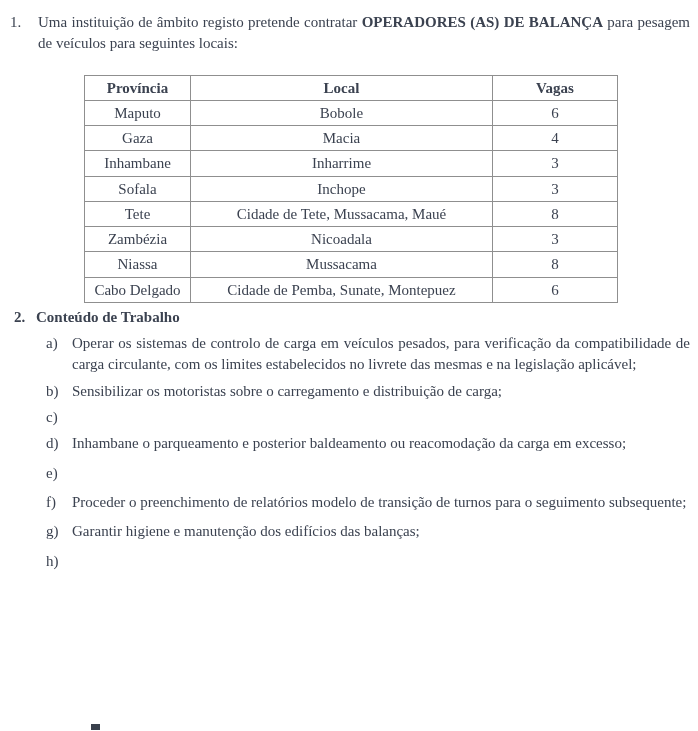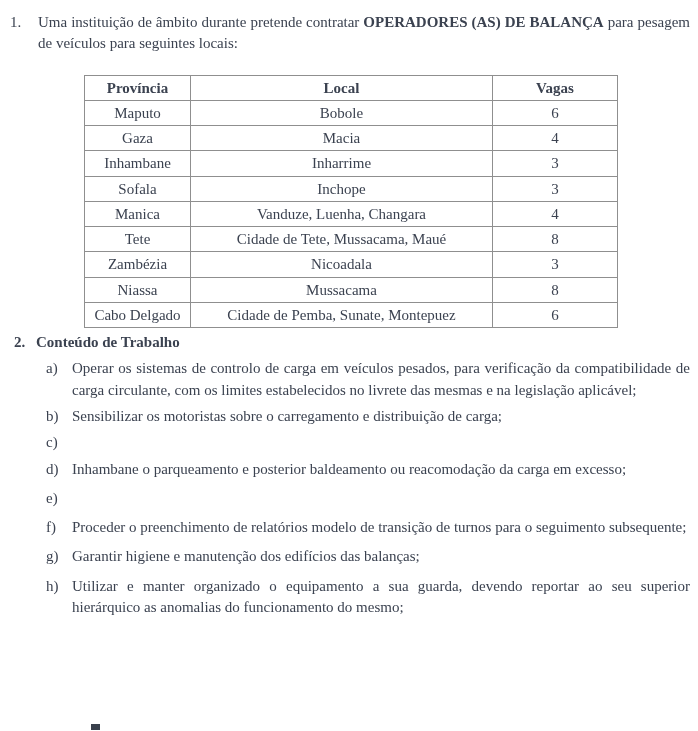--- a/index.html
+++ b/index.html
@@ -53,21 +53,21 @@
   
   .artifact { position: absolute; left: 91px; top: 724px; width: 9px; height: 6px; background: #39404c; }
 </style>
 </head>
 <body>
 
 <div class="page">
 
   <div class="intro">
     <span class="num">1.</span>
-    <div class="ptext"><span>Uma instituição de âmbito durante pretende contratar </span><b>OPERADORES (AS) DE BALANÇA</b><span> para pesagem de veículos para seguintes locais:</span></div>
+    <div class="ptext"><span>Uma instituição de âmbito registo pretende contratar </span><b>OPERADORES (AS) DE BALANÇA</b><span> para pesagem de veículos para seguintes locais:</span></div>
   </div>
 
   <table class="vac">
     <colgroup>
         <col class="c1">
         <col class="c2">
         <col class="c3">
       </colgroup>
     <thead>
       <tr>
@@ -89,25 +89,20 @@
       </tr>
       <tr>
         <td>Inhambane</td>
         <td>Inharrime</td>
         <td>3</td>
       </tr>
       <tr>
         <td>Sofala</td>
         <td>Inchope</td>
         <td>3</td>
-      </tr>
-      <tr>
-        <td>Manica</td>
-        <td>Vanduze, Luenha, Changara</td>
-        <td>4</td>
       </tr>
       <tr>
         <td>Tete</td>
         <td>Cidade de Tete, Mussacama, Maué</td>
         <td>8</td>
       </tr>
       <tr>
         <td>Zambézia</td>
         <td>Nicoadala</td>
         <td>3</td>
@@ -150,18 +145,17 @@
   <div class="item gap">
     <span class="letter">f)</span>
     <div class="itext">Proceder o preenchimento de relatórios modelo de transição de turnos para o seguimento subsequente;</div>
   </div>
   <div class="item gap">
     <span class="letter">g)</span>
     <div class="itext">Garantir higiene e manutenção dos edifícios das balanças;</div>
   </div>
   <div class="item gap">
     <span class="letter">h)</span>
-    <div class="itext">Utilizar e manter organizado o equipamento a sua guarda, devendo reportar ao seu superior hierárquico as anomalias do funcionamento do mesmo;</div>
   </div>
 
   <div class="artifact"></div>
 
 </div>
 
 </body></html>

